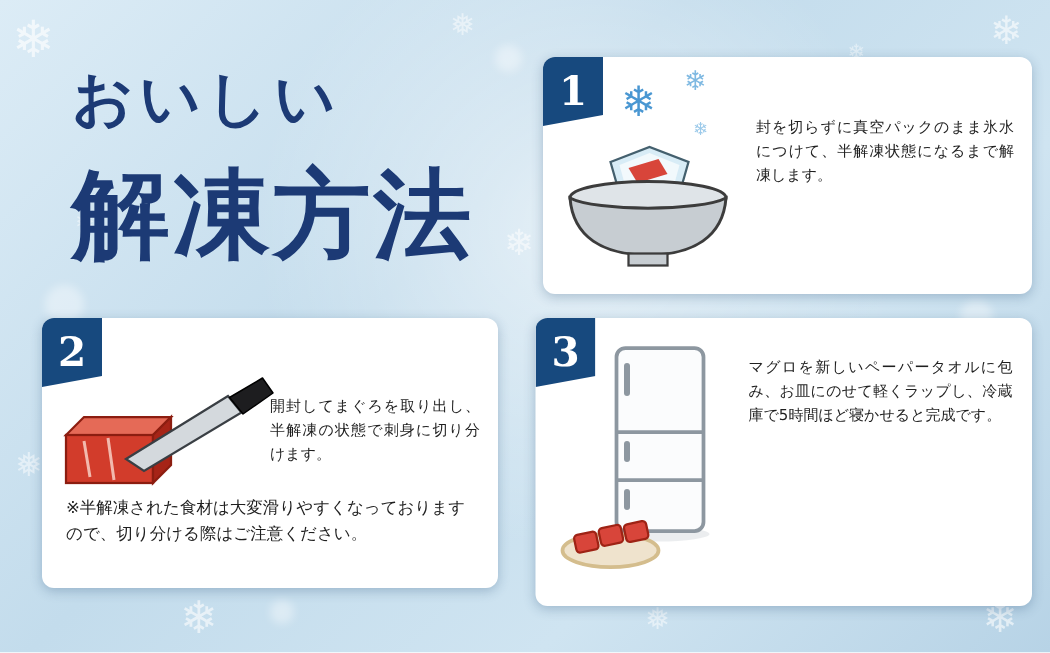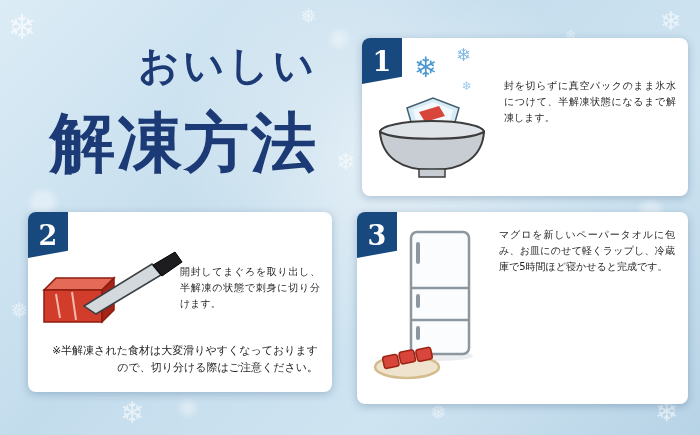--- a/index.html
+++ b/index.html
@@ -6,21 +6,21 @@
   body { font-family:"DejaVu Sans","Liberation Sans",sans-serif; }
   .stage {
     position:relative; width:700px; height:435px; overflow:hidden;
     background:
       radial-gradient(circle at 55% 35%, rgba(255,255,255,.55) 0%, rgba(255,255,255,0) 45%),
       linear-gradient(135deg,#dcecf6 0%,#c3dcec 40%,#cfe4f1 70%,#b7d3e6 100%);
   }
   .bokeh { position:absolute; border-radius:50%; background:rgba(255,255,255,.38); filter:blur(3px); }
   .flake { position:absolute; color:#ffffff; line-height:1; user-select:none; }
 
-  .title { position:absolute; left:48px; top:38px; width:270px; text-align:right;
+  .title { position:absolute; left:48px; top:38px; width:270px; text-align:left;
            color:#1c3a75; font-family:"DejaVu Serif","Liberation Serif",serif; font-weight:bold; }
   .title .l1 { font-size:40px; letter-spacing:4px; }
   .title .l2 { font-size:65px; letter-spacing:2px; margin-top:6px; }
 
   .card { position:absolute; background:#ffffff; border-radius:8px;
           box-shadow:0 2px 8px rgba(30,70,110,.28); }
   .badge { position:absolute; top:0; left:0; width:40px; height:46px;
            background:#17497e; color:#fff; display:flex; align-items:center; justify-content:center;
            font-family:"DejaVu Serif","Liberation Serif",serif; font-size:27px; font-weight:bold;
            clip-path:polygon(0 0,100% 0,100% 84%,0 100%); border-top-left-radius:8px; }
@@ -74,36 +74,36 @@
     <div class="badge">2</div>
     <svg class="illus" style="left:6px;top:28px;" width="150" height="92" viewBox="0 0 150 92">
       <polygon points="10,50 68,50 80,38 22,38" fill="#e56a57" stroke="#8c1d10" stroke-width="1.5"></polygon>
       <rect x="10" y="50" width="58" height="32" fill="#d23c2b" stroke="#8c1d10" stroke-width="1.5"></rect>
       <polygon points="68,50 80,38 80,70 68,82" fill="#a62417" stroke="#8c1d10" stroke-width="1.5"></polygon>
       <path d="M22,54 L26,78 M38,52 L42,80" stroke="#f2b9ad" stroke-width="2" fill="none"></path>
       <polygon points="50,66 118,24 127,35 62,74" fill="#d4d9dd" stroke="#3a3f44" stroke-width="1.5"></polygon>
       <polygon points="119,25 141,12 148,22 128,36" fill="#1d1d1f" stroke="#000" stroke-width="1" stroke-linejoin="round"></polygon>
     </svg>
     <div class="step-text" style="left:152px;top:18px;width:140px;margin-top:34px;">開封してまぐろを取り出し、半解凍の状態で刺身に切り分けます。</div>
-    <div class="note-text" style="left:16px;top:130px;width:274px;text-align:right;">※半解凍された食材は大変滑りやすくなっておりますので、切り分ける際はご注意ください。</div>
+    <div class="note-text" style="left:16px;top:118px;width:274px;">※半解凍された食材は大変滑りやすくなっておりますので、切り分ける際はご注意ください。</div>
   </div>
 
   <div class="card" style="left:357px;top:212px;width:331px;height:192px;">
     <div class="badge">3</div>
     <svg class="illus" style="left:14px;top:14px;" width="132" height="160" viewBox="0 0 132 160">
       <ellipse cx="68" cy="130" rx="34" ry="5" fill="rgba(60,80,100,0.10)"></ellipse>
       <rect x="40" y="6" width="58" height="122" rx="6" fill="#fbfcfd" stroke="#8d97a0" stroke-width="2.5"></rect>
       <line x1="40" y1="62" x2="98" y2="62" stroke="#8d97a0" stroke-width="2.5"></line>
       <line x1="40" y1="94" x2="98" y2="94" stroke="#8d97a0" stroke-width="2.5"></line>
       <rect x="45" y="16" width="4" height="22" rx="2" fill="#8d97a0"></rect>
       <rect x="45" y="68" width="4" height="14" rx="2" fill="#8d97a0"></rect>
       <rect x="45" y="100" width="4" height="14" rx="2" fill="#8d97a0"></rect>
       <ellipse cx="36" cy="141" rx="32" ry="11" fill="#efe3cd" stroke="#d4bd8d" stroke-width="2.5"></ellipse>
       <g transform="rotate(-12 36 132)">
         <rect x="12" y="126" width="15" height="12" rx="2.5" fill="#d8453a" stroke="#9e2315" stroke-width="1.5"></rect>
         <rect x="29" y="125" width="15" height="12" rx="2.5" fill="#d8453a" stroke="#9e2315" stroke-width="1.5"></rect>
         <rect x="46" y="126" width="15" height="12" rx="2.5" fill="#d8453a" stroke="#9e2315" stroke-width="1.5"></rect>
       </g>
     </svg>
-    <div class="step-text" style="left:142px;top:15px;width:176px;">マグロを新しいペーパータオルに包み、お皿にのせて軽くラップし、冷蔵庫で5時間ほど寝かせると完成です。</div>
+    <div class="step-text" style="left:142px;top:26px;width:176px;">マグロを新しいペーパータオルに包み、お皿にのせて軽くラップし、冷蔵庫で5時間ほど寝かせると完成です。</div>
   </div>
 
 </div>
 
 </body></html>

